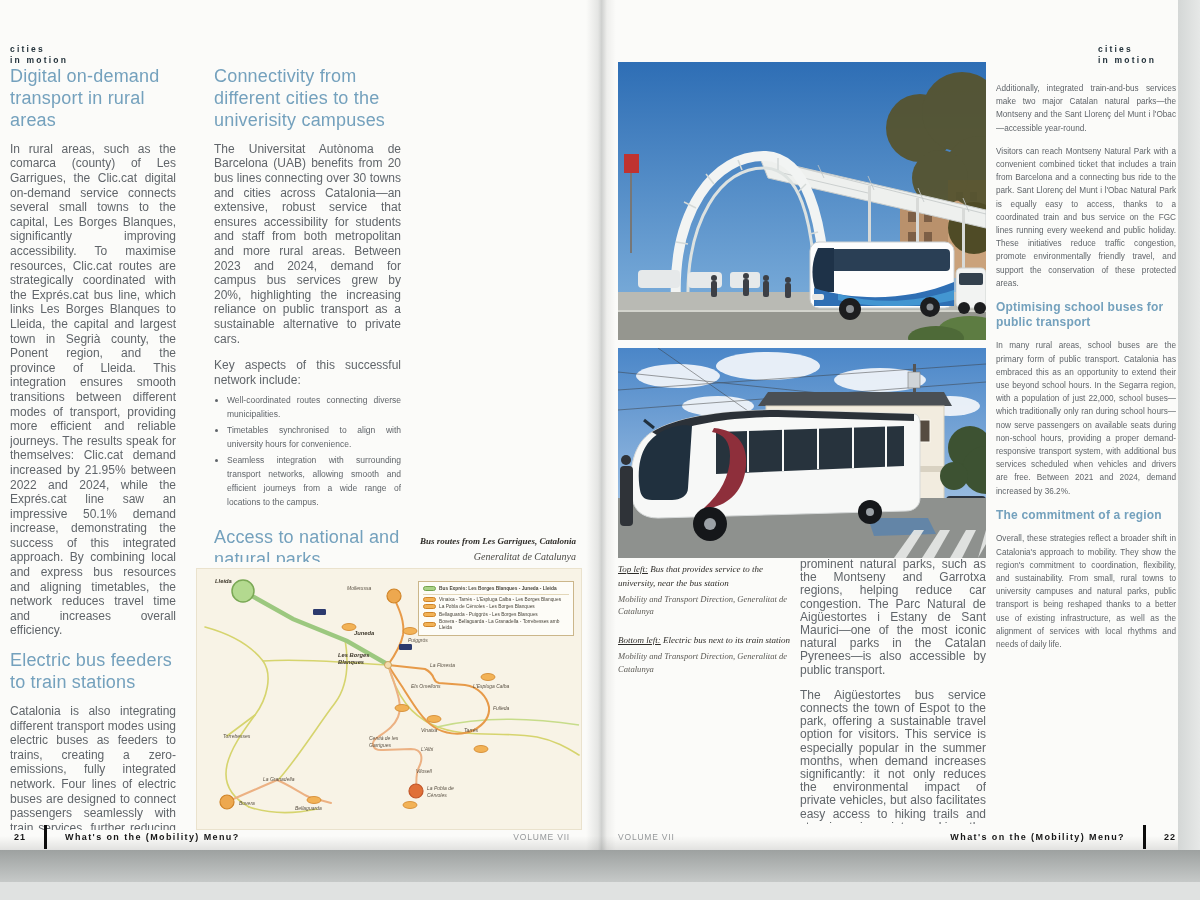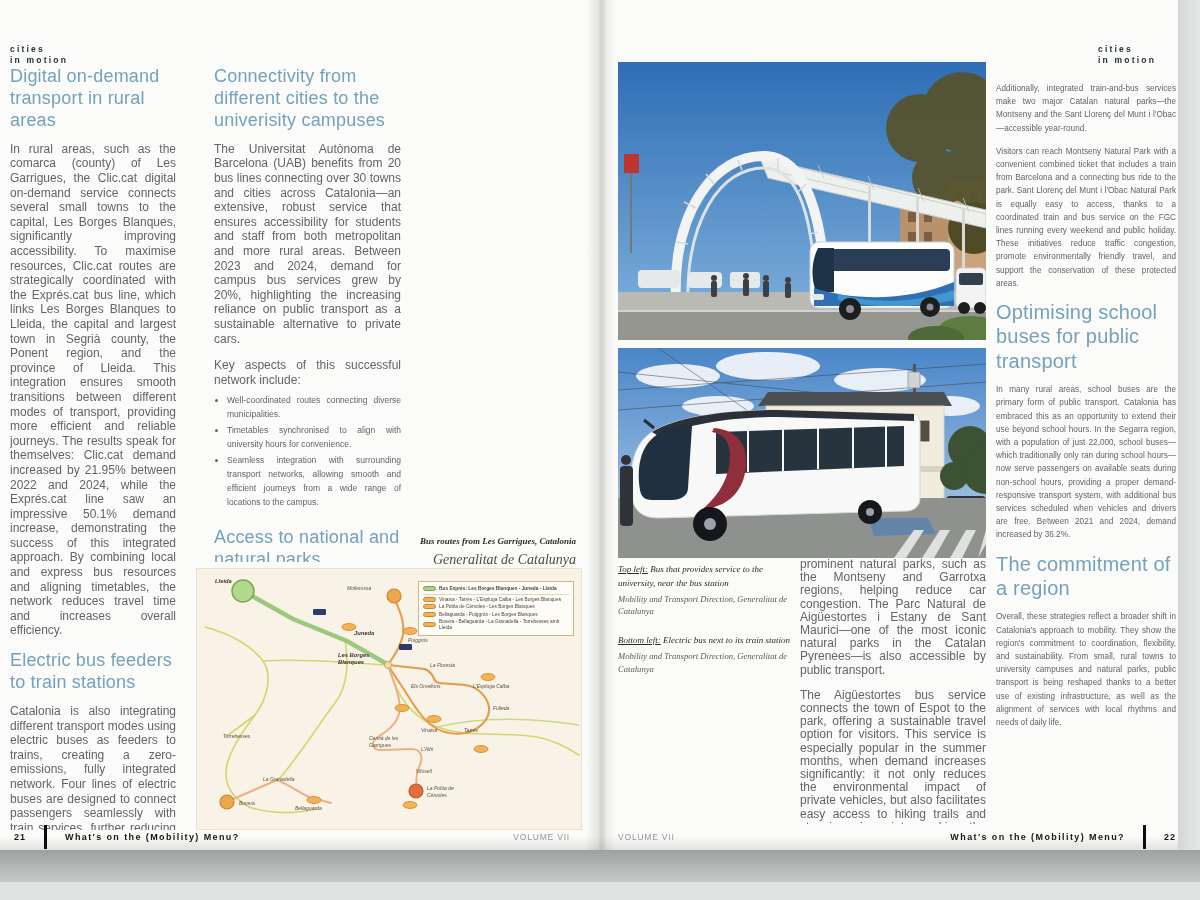--- a/index.html
+++ b/index.html
@@ -16,41 +16,41 @@
     background:linear-gradient(to right,#d4d7d6,#e6e8e7);}
   .bottom-shadow{position:absolute;left:0;top:850px;width:1200px;height:32px;
     background:linear-gradient(to bottom,#9da1a0,#c6c9c8);}
   .bottom-surface{position:absolute;left:0;top:882px;width:1200px;height:18px;background:#e0e2e1;}
   .page-inner-shade{position:absolute;left:0;top:836px;width:1178px;height:14px;
     background:linear-gradient(to bottom, rgba(0,0,0,0), rgba(0,0,0,.10));}
 
   
   .brand{font-size:8.5px;font-weight:bold;letter-spacing:2.2px;line-height:1.3;color:#22313a;}
   .h-blue{color:#74a1bd;font-weight:400;font-size:18px;line-height:1.22;letter-spacing:.2px;margin:0 0 10px 0;}
-  .h-blue.small{font-size:20px;}
+  .h-blue.small{font-size:12px;font-weight:bold;}
   .body-txt{font-size:12px;line-height:14.6px;color:#60656a;text-align:justify;margin:0 0 12px 0;}
   .body-sm{font-size:8.2px;line-height:13.2px;color:#60656a;text-align:justify;margin:0 0 10px 0;}
   ul.bullets{margin:0 0 12px 0;padding-left:13px;}
   ul.bullets li{font-size:8.5px;line-height:14px;color:#60656a;text-align:justify;margin:0 0 2px 0;}
   .serif{font-family:"Liberation Serif", serif;}
 
   .col{position:absolute;overflow:hidden;}
   .col1{left:10px;top:66px;width:166px;height:764px;}
   .col2{left:214px;top:66px;width:187px;height:496px;}
   .colR{left:996px;top:82px;width:180px;height:752px;}
   .colM{left:800px;top:558px;width:186px;height:266px;}
   .colCap{left:618px;top:563px;width:172px;height:260px;}
 
   .logo-left{position:absolute;left:10px;top:44px;}
   .logo-right{position:absolute;left:1098px;top:44px;}
 
   
   .map-caption{position:absolute;left:318px;top:535px;width:258px;text-align:right;}
   .map-caption .t{font-size:9px;font-weight:bold;font-style:italic;color:#2e2c28;line-height:1.5;}
-  .map-caption .c{font-size:14px;font-style:italic;color:#4c4a45;line-height:1.5;}
+  .map-caption .c{font-size:10px;font-style:italic;color:#4c4a45;line-height:1.5;}
 
   
   .cap-block{margin-bottom:16px;}
   .cap-title{font-size:9px;font-weight:normal;font-style:italic;color:#2e2c28;line-height:1.5;}
   .cap-title .lbl{text-decoration:underline;}
   .cap-credit{font-size:8.6px;font-style:italic;color:#5c5a55;line-height:1.45;margin-top:3px;}
 
   
   .map-box{position:absolute;left:196px;top:568px;width:384px;height:260px;background:#f8f3e6;border:1px solid #eae2cd;}
   .map-box svg{position:absolute;left:0;top:0;}

